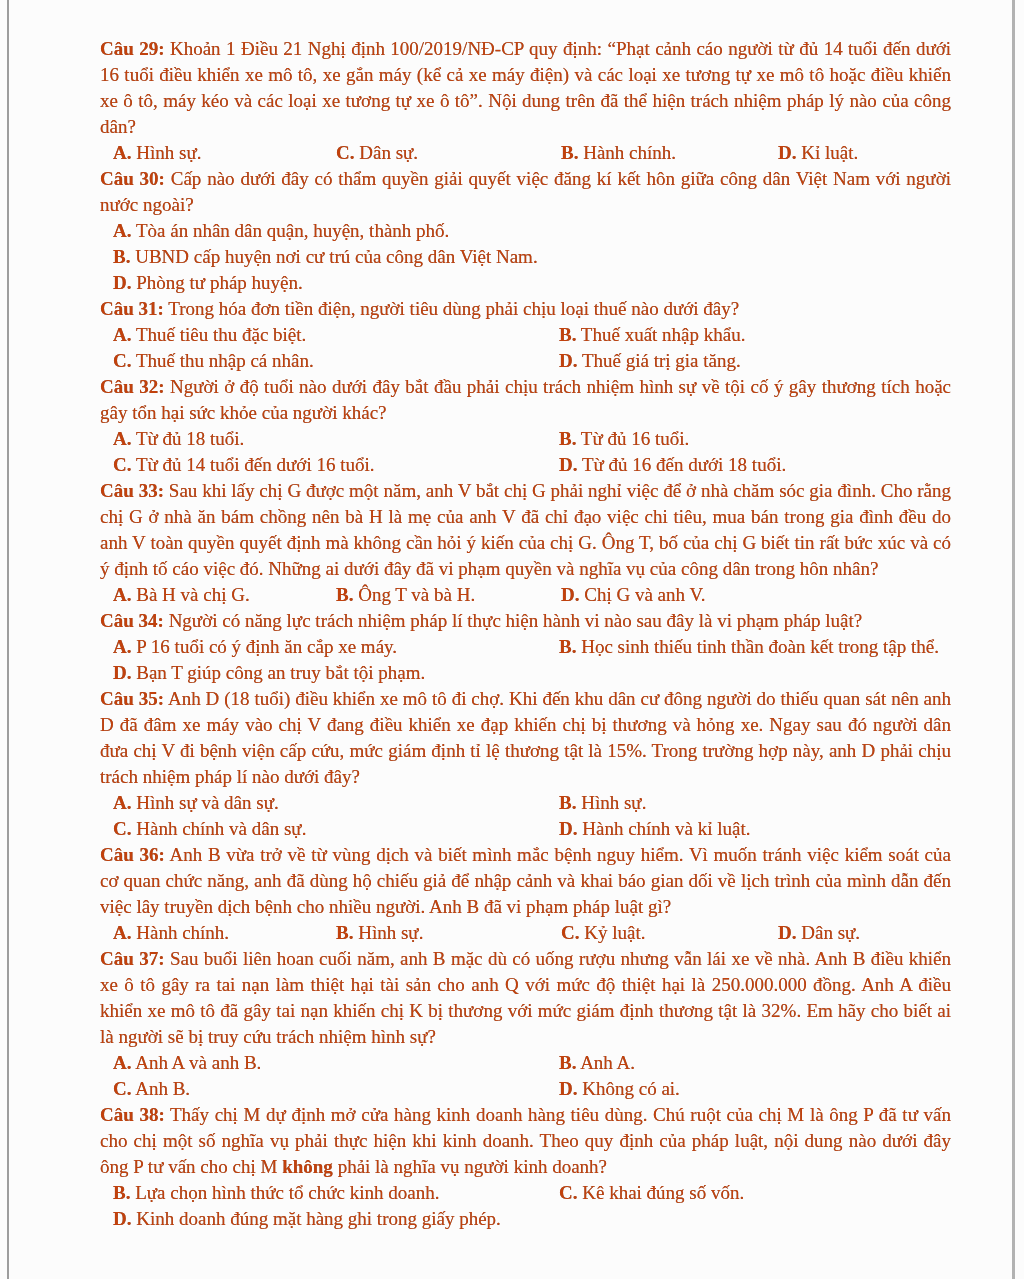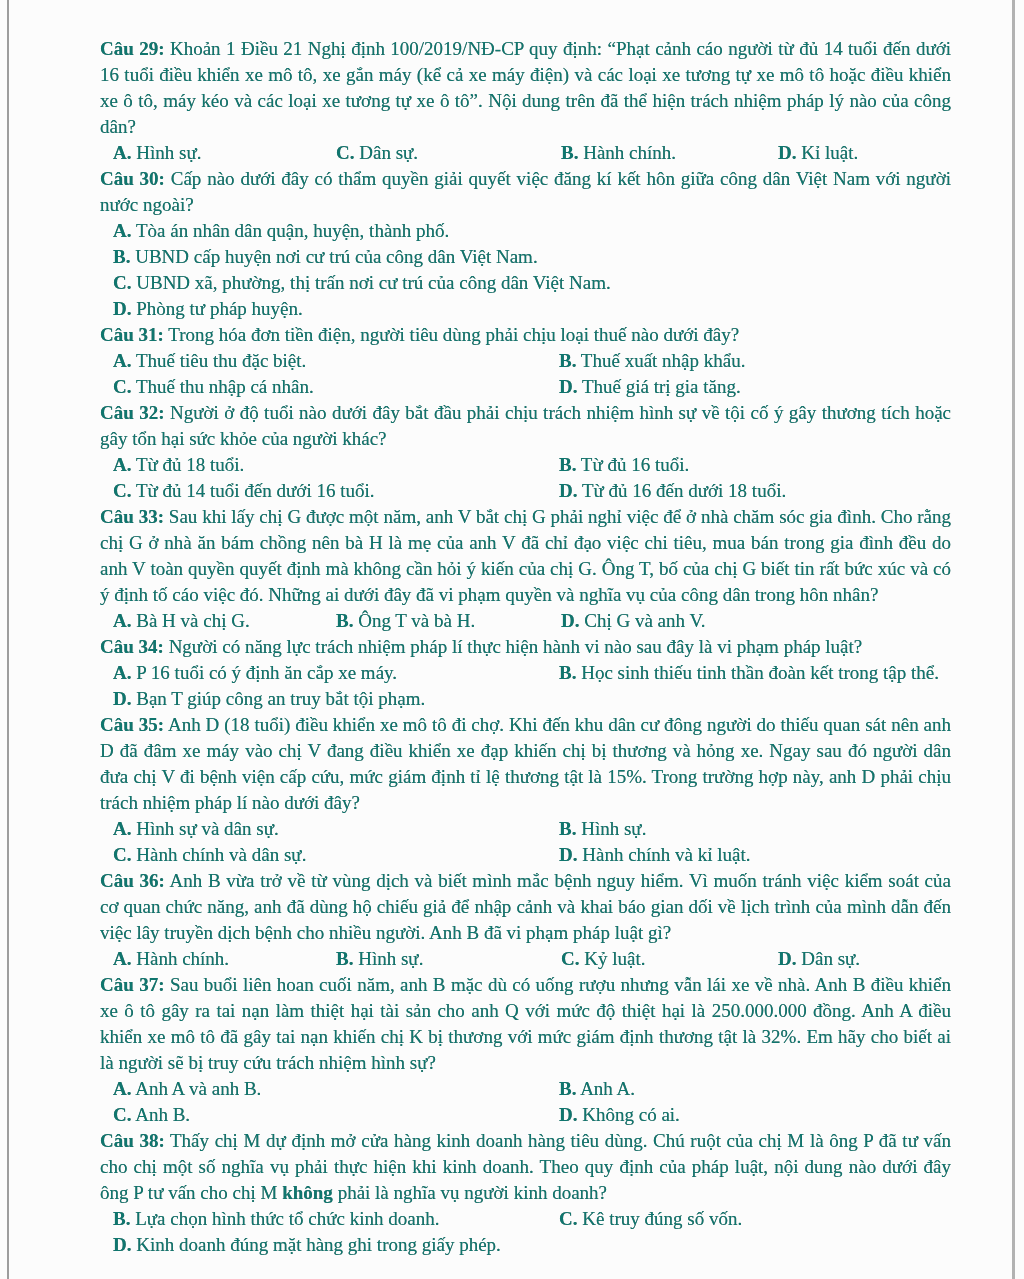--- a/index.html
+++ b/index.html
@@ -7,21 +7,21 @@
     padding: 0;
     background: #ffffff;
   }
   .page {
     position: relative;
     width: 1024px;
     height: 1279px;
     background: #fcfcfc;
     overflow: hidden;
     font-family: "Liberation Serif", "DejaVu Serif", serif;
-    color: #0f766e;
+    color: #c2410c;
   }
   .edge-line {
     position: absolute;
     top: 0;
     bottom: 0;
     background: #a6a6a6;
   }
   .edge-line.left  { left: 7px;  width: 2px; background: #9d9d9d; }
   .edge-line.right { left: 1012px; width: 3px; background: #b2b2b2; }
   .content {
@@ -65,21 +65,20 @@
         <span class="opt"><b>B.</b> <span>Hành chính.</span></span>
         <span class="opt"><b>D.</b> <span>Kỉ luật.</span></span>
       </div>
     </div>
 
     <div class="q">
       <p class="stem"><b>Câu 30:</b> <span>Cấp nào dưới đây có thẩm quyền giải quyết việc đăng kí kết hôn giữa công dân Việt Nam với người nước ngoài?</span></p>
       <div class="opts rows">
         <span class="opt"><b>A.</b> <span>Tòa án nhân dân quận, huyện, thành phố.</span></span>
         <span class="opt"><b>B.</b> <span>UBND cấp huyện nơi cư trú của công dân Việt Nam.</span></span>
-        <span class="opt"><b>C.</b> <span>UBND xã, phường, thị trấn nơi cư trú của công dân Việt Nam.</span></span>
         <span class="opt"><b>D.</b> <span>Phòng tư pháp huyện.</span></span>
       </div>
     </div>
 
     <div class="q">
       <p class="stem"><b>Câu 31:</b> <span>Trong hóa đơn tiền điện, người tiêu dùng phải chịu loại thuế nào dưới đây?</span></p>
       <div class="opts cols2">
         <span class="opt"><b>A.</b> <span>Thuế tiêu thu đặc biệt.</span></span>
         <span class="opt"><b>B.</b> <span>Thuế xuất nhập khẩu.</span></span>
         <span class="opt"><b>C.</b> <span>Thuế thu nhập cá nhân.</span></span>
@@ -142,19 +141,19 @@
         <span class="opt"><b>B.</b> <span>Anh A.</span></span>
         <span class="opt"><b>C.</b> <span>Anh B.</span></span>
         <span class="opt"><b>D.</b> <span>Không có ai.</span></span>
       </div>
     </div>
 
     <div class="q">
       <p class="stem"><b>Câu 38:</b> <span>Thấy chị M dự định mở cửa hàng kinh doanh hàng tiêu dùng. Chú ruột của chị M là ông P đã tư vấn cho chị một số nghĩa vụ phải thực hiện khi kinh doanh. Theo quy định của pháp luật, nội dung nào dưới đây ông P tư vấn cho chị M </span><b>không</b><span> phải là nghĩa vụ người kinh doanh?</span></p>
       <div class="opts cols2">
         <span class="opt"><b>B.</b> <span>Lựa chọn hình thức tổ chức kinh doanh.</span></span>
-        <span class="opt"><b>C.</b> <span>Kê truy đúng số vốn.</span></span>
+        <span class="opt"><b>C.</b> <span>Kê khai đúng số vốn.</span></span>
         <span class="opt"><b>D.</b> <span>Kinh doanh đúng mặt hàng ghi trong giấy phép.</span></span>
       </div>
     </div>
 
   </div>
 </div>
 
 </body></html>

